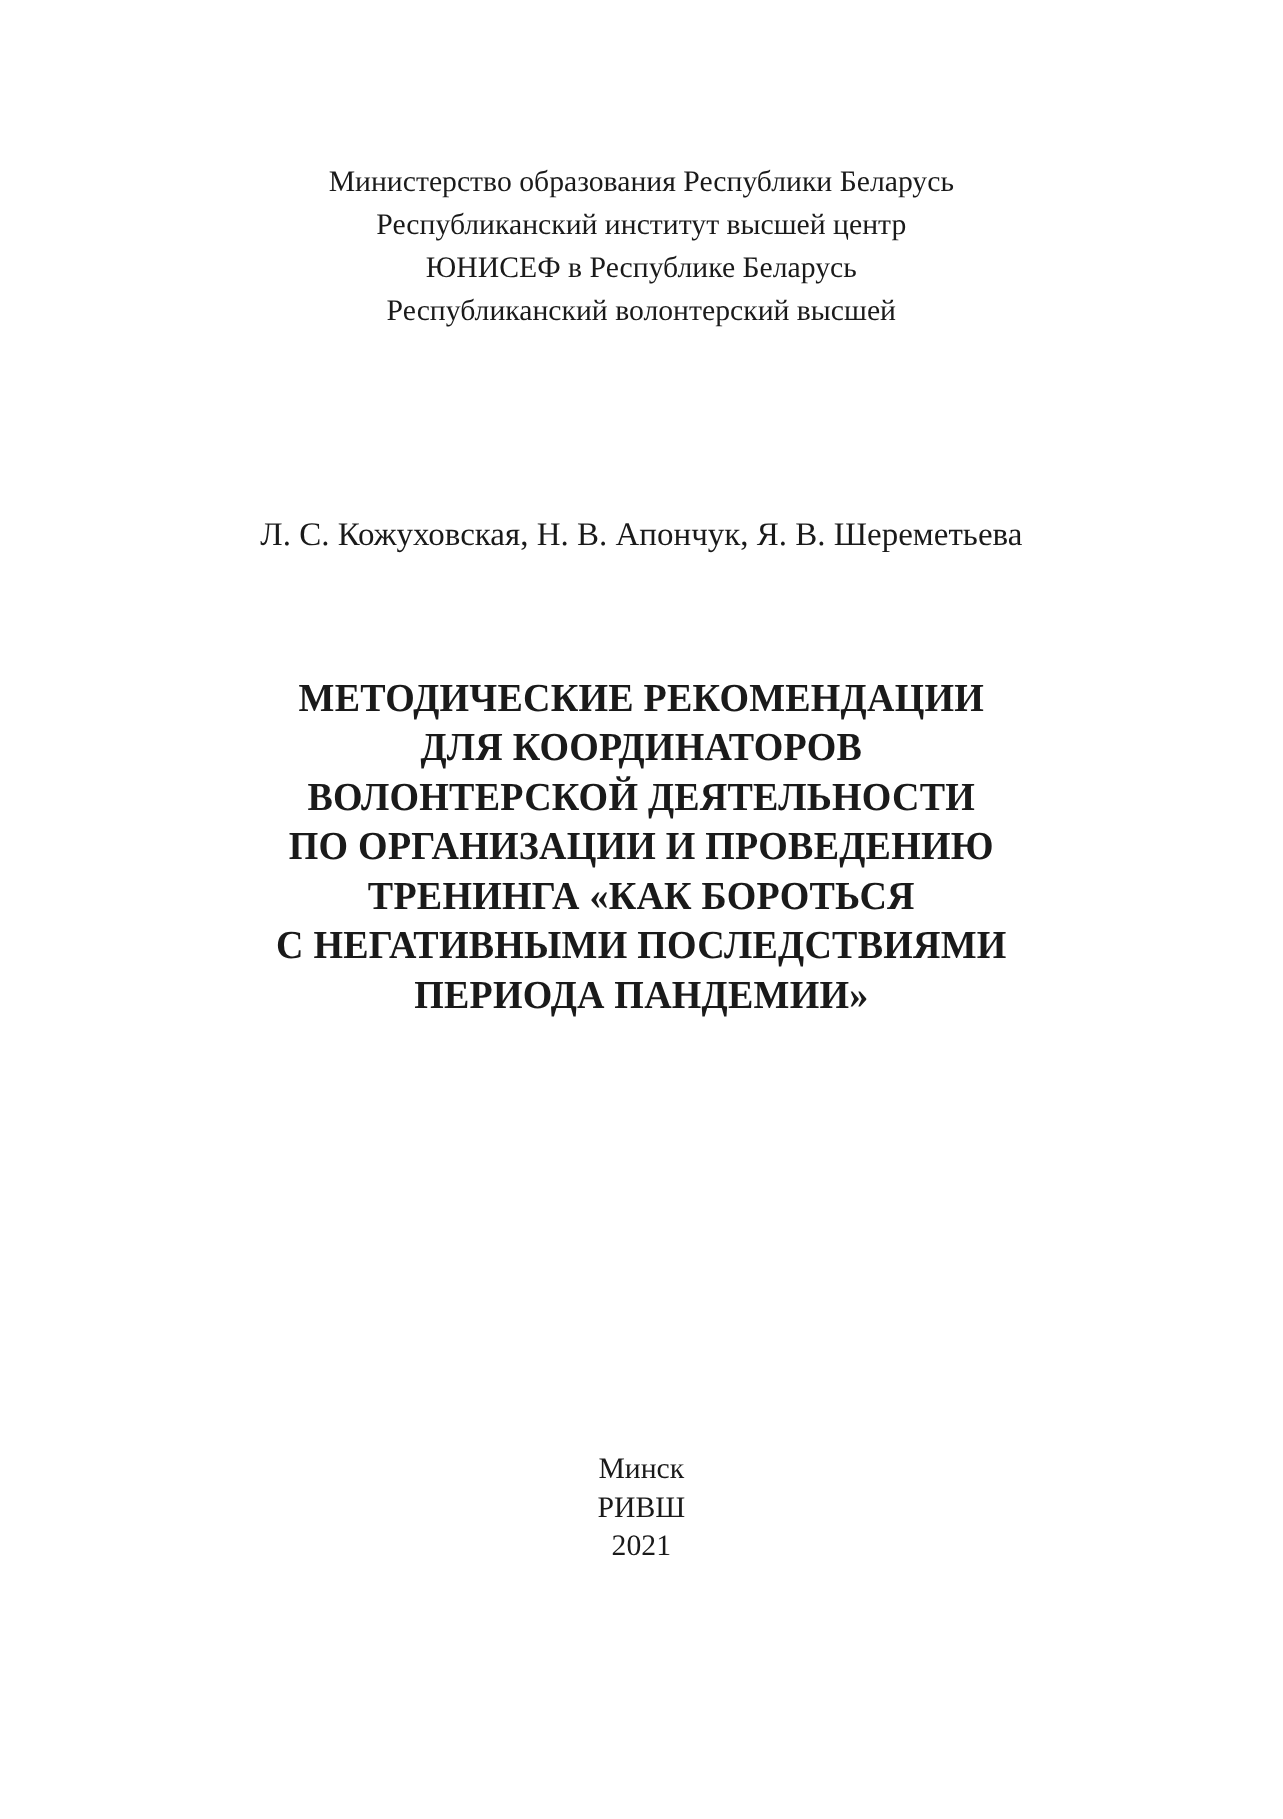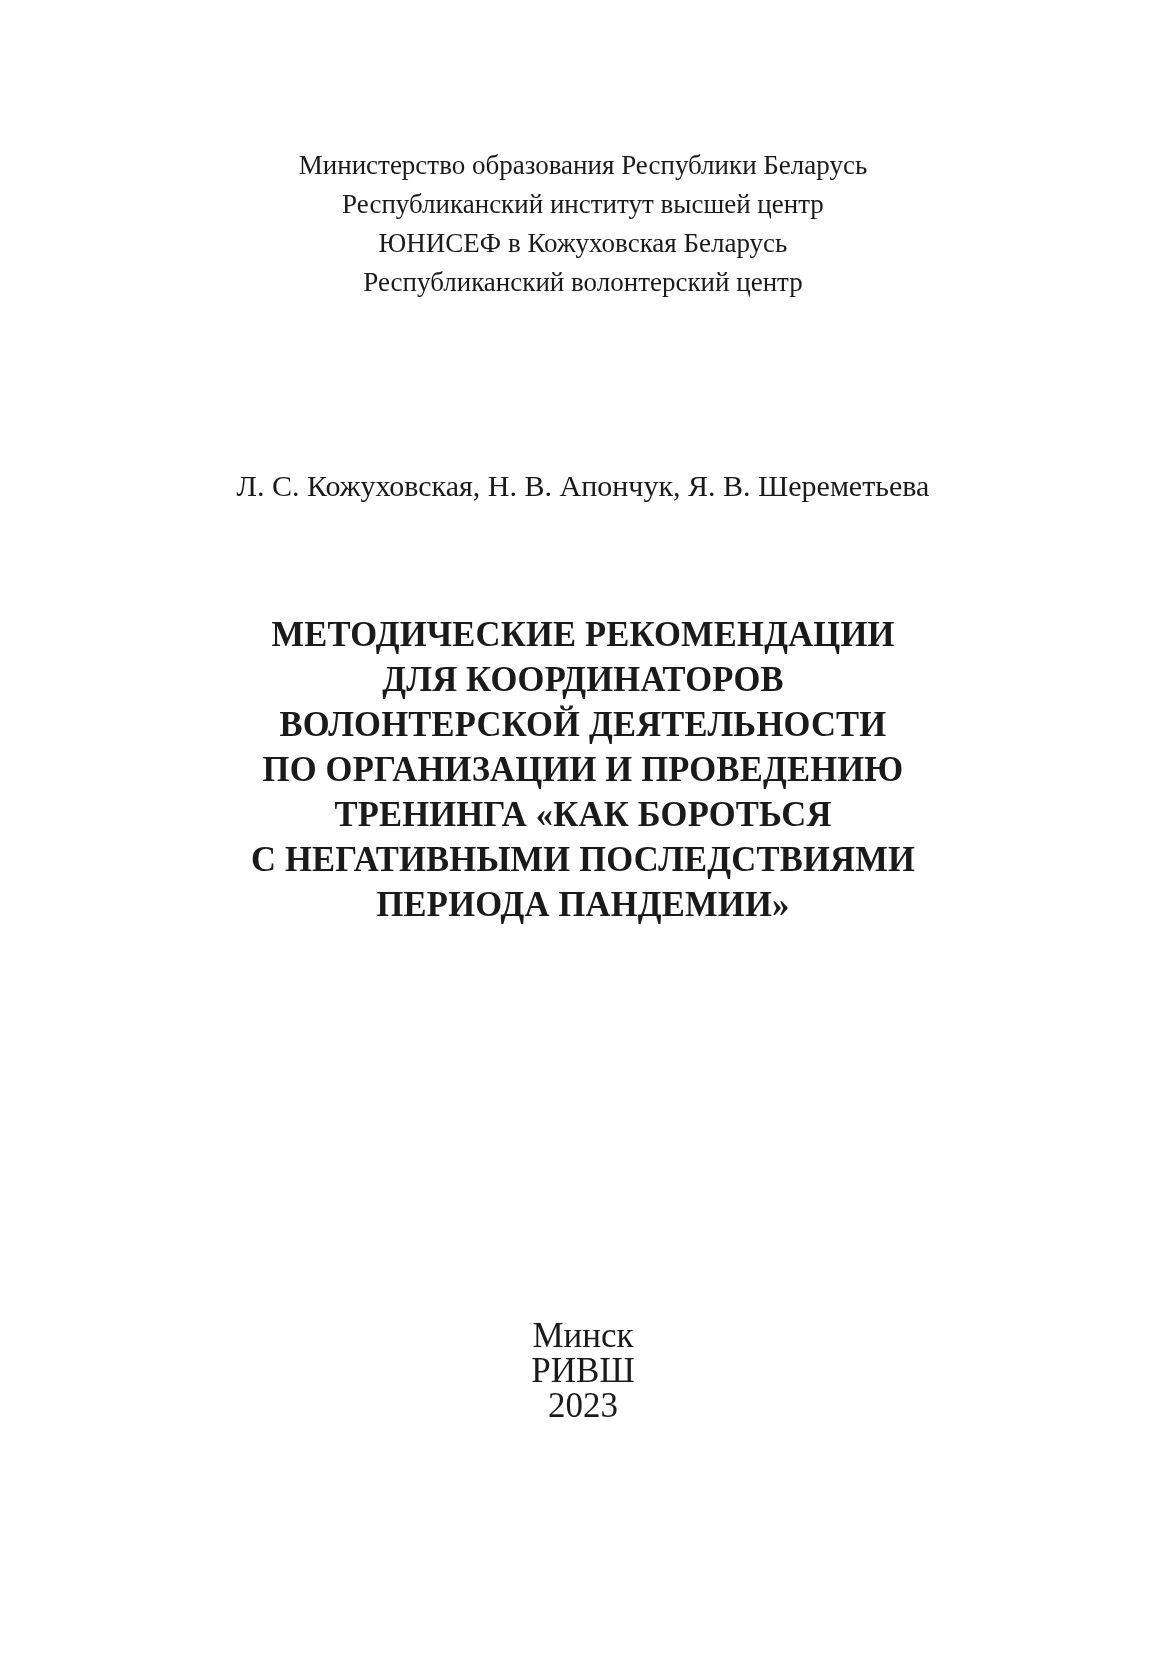--- a/index.html
+++ b/index.html
@@ -18,45 +18,45 @@
     top: 470px; font-size: 30px; line-height: 32px;
   }
   .title {
     position: absolute; left: 0; width: 1166px; text-align: center;
     top: 612px; font-size: 36px; font-weight: bold; line-height: 45px;
     letter-spacing: 0.2px; transform: scaleX(0.96); transform-origin: center;
   }
   .title div { height: 45px; }
   .imprint {
     position: absolute; left: 0; width: 1166px; text-align: center;
-    top: 1318px; font-size: 35px; line-height: 35px;
+    top: 1318px; font-size: 27px; line-height: 35px;
   }
   .imprint div { height: 35px; }
 </style>
 </head>
 <body>
 
 <div class="page">
   <div class="org">
     <div>Министерство образования Республики Беларусь</div>
     <div>Республиканский институт высшей центр</div>
-    <div>ЮНИСЕФ в Кожуховская Беларусь</div>
-    <div>Республиканский волонтерский центр</div>
+    <div>ЮНИСЕФ в Республике Беларусь</div>
+    <div>Республиканский волонтерский высшей</div>
   </div>
 
   <div class="authors">Л. С. Кожуховская, Н. В. Апончук, Я. В. Шереметьева</div>
 
   <div class="title">
     <div>МЕТОДИЧЕСКИЕ РЕКОМЕНДАЦИИ</div>
     <div>ДЛЯ КООРДИНАТОРОВ</div>
     <div>ВОЛОНТЕРСКОЙ ДЕЯТЕЛЬНОСТИ</div>
     <div>ПО ОРГАНИЗАЦИИ И ПРОВЕДЕНИЮ</div>
     <div>ТРЕНИНГА «КАК БОРОТЬСЯ</div>
     <div>С НЕГАТИВНЫМИ ПОСЛЕДСТВИЯМИ</div>
     <div>ПЕРИОДА ПАНДЕМИИ»</div>
   </div>
 
   <div class="imprint">
     <div>Минск</div>
     <div>РИВШ</div>
-    <div>2023</div>
+    <div>2021</div>
   </div>
 </div>
 
 </body></html>

